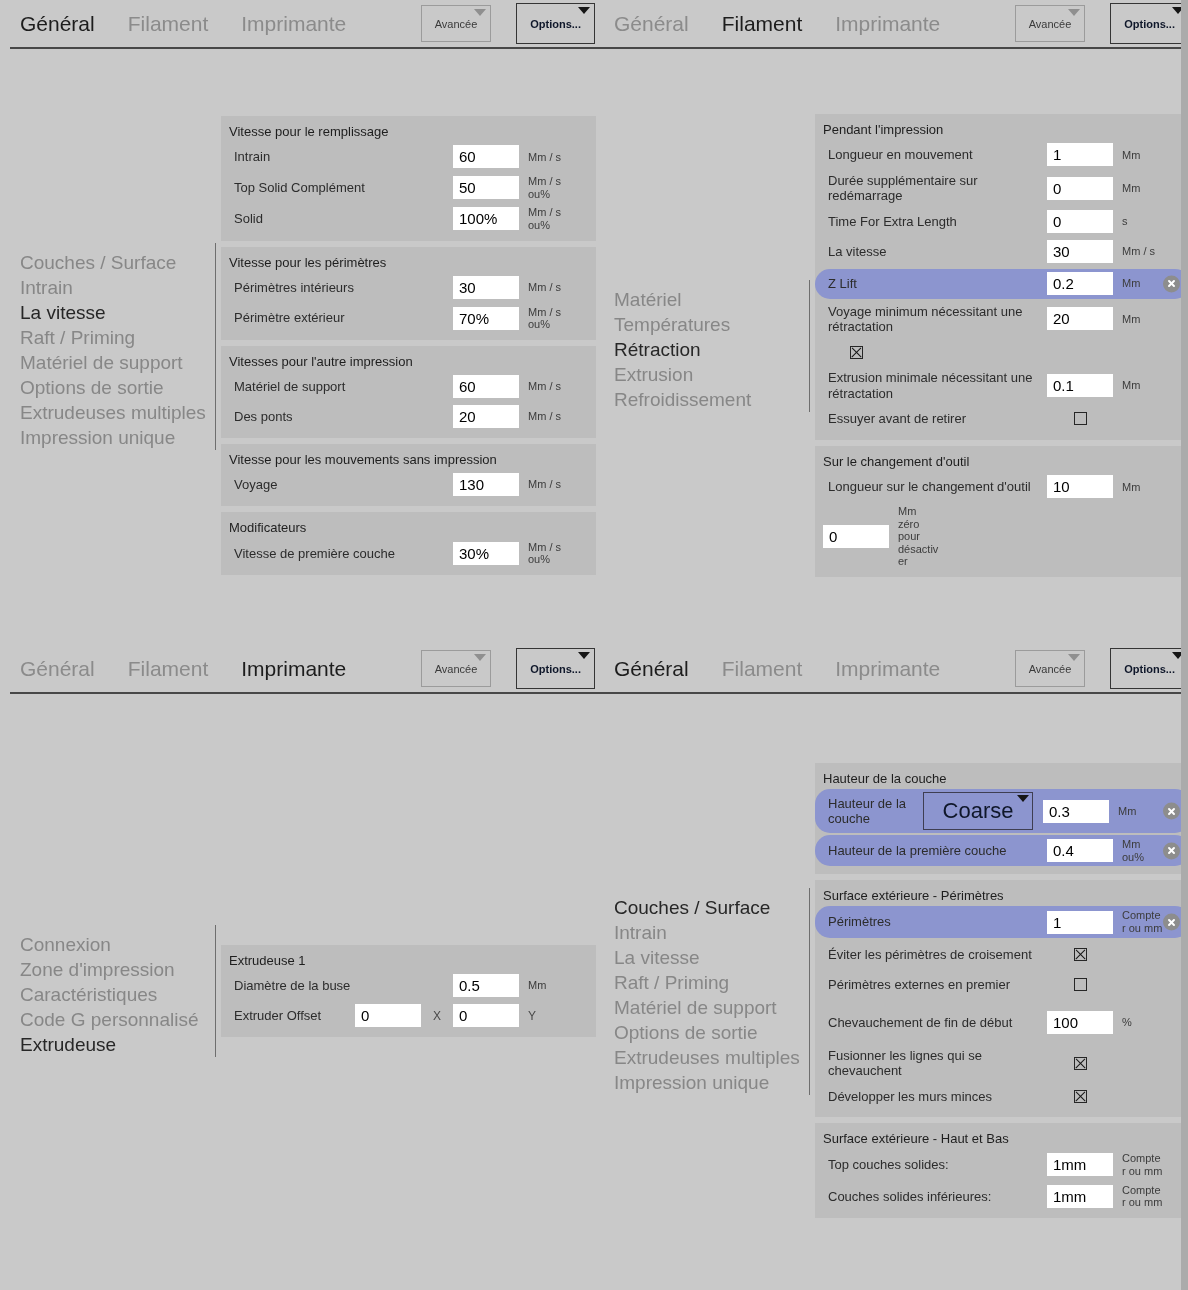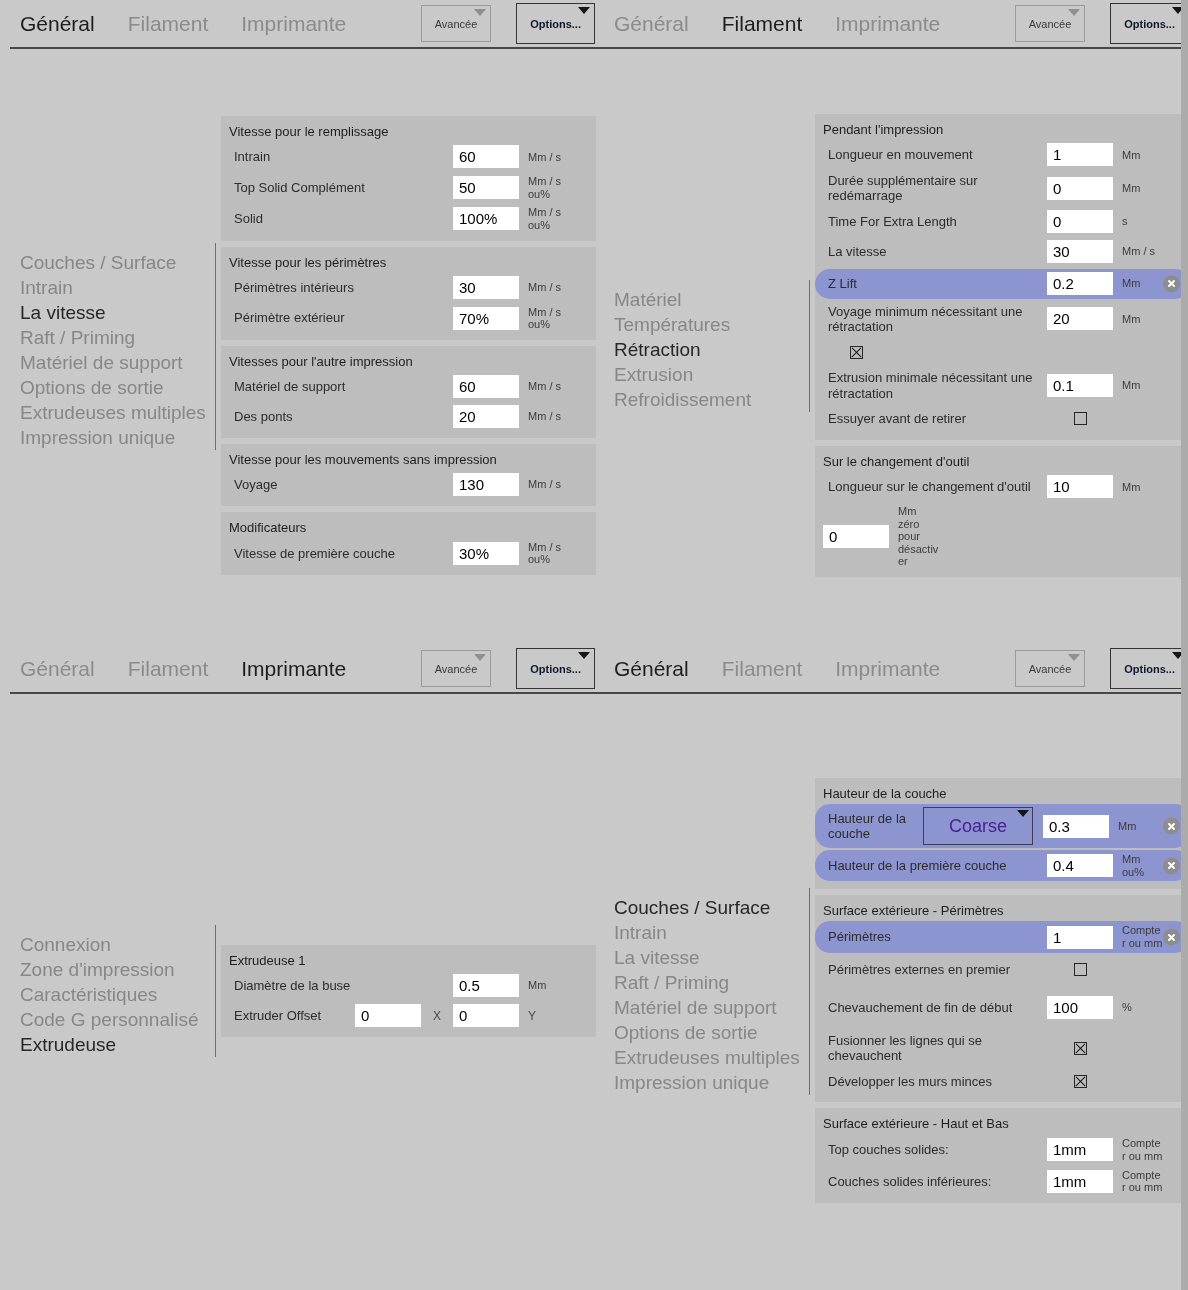--- a/index.html
+++ b/index.html
@@ -42,21 +42,21 @@
   .axis { flex:none; width:32px; text-align:center; font-size:12px; color:#4a4a4a; }
   .axis:last-child { width:60px; text-align:left; margin-left:9px; }
   .cb-slot { flex:none; width:66px; display:flex; justify-content:center; }
   .cb { width:13px; height:13px; border:1px solid #262626; position:relative; background:transparent; }
   .cb.checked::before, .cb.checked::after { content:""; position:absolute; left:-1px; top:5px; width:13px; height:1.4px; background:#161616; }
   .cb.checked::before { transform:rotate(45deg); }
   .cb.checked::after  { transform:rotate(-45deg); }
 
   .dd { flex:none; width:110px; height:38px; border:1px solid #3e3e52; position:relative;
         display:flex; align-items:center; justify-content:center; margin-right:10px; }
-  .dd-label { font-size:18px; color:#4c1d95; }
+  .dd-label { font-size:22px; color:#0f172a; }
   .dd .tri { top:2px; right:3px; }
 
   .close { position:absolute; right:10px; top:50%; transform:translateY(-50%);
            width:17px; height:17px; border-radius:50%; background:#8d8d8d; }
   .close::before, .close::after { content:""; position:absolute; left:4px; top:7.5px; width:9px; height:2px; background:#fff; border-radius:1px; }
   .close::before { transform:rotate(45deg); }
   .close::after  { transform:rotate(-45deg); }
 
   .edge-strip { position:absolute; right:0; top:0; width:7px; height:1290px; background:#ababab; }
 </style>
@@ -341,20 +341,27 @@
           <div class="section">
             <div class="section-title">Surface extérieure - Périmètres</div>
             <div class="row hl">
               <span class="row-label">Périmètres</span>
               <input class="ibox" readonly="" value="1" style="">
               <span class="unit">Compte
 r ou mm</span>
               <div class="close"></div>
             </div>
             <div class="row">
+              <span class="row-label">Éviter les périmètres de croisement</span>
+              <span class="cb-slot">
+                <span class="cb checked"></span>
+              </span>
+              <span class="unit"></span>
+            </div>
+            <div class="row">
               <span class="row-label">Périmètres externes en premier</span>
               <span class="cb-slot">
                 <span class="cb"></span>
               </span>
               <span class="unit"></span>
             </div>
             <div class="row spacious">
               <span class="row-label">Chevauchement de fin de début</span>
               <input class="ibox" readonly="" value="100" style="">
               <span class="unit">%</span>

